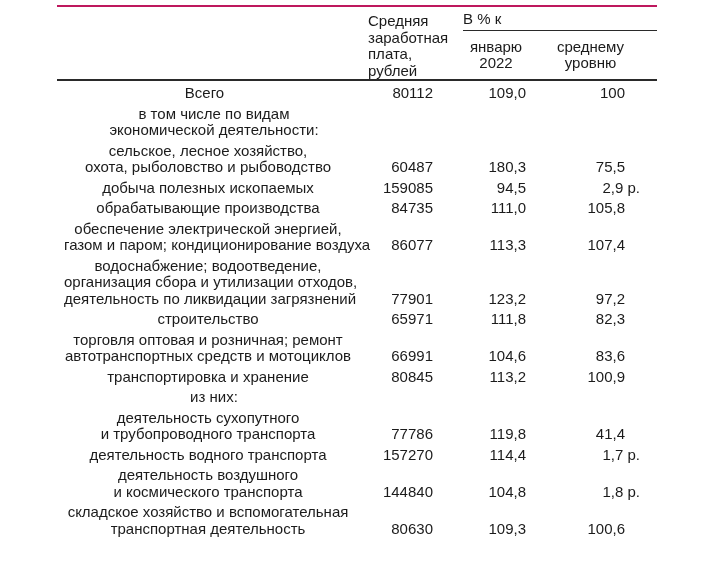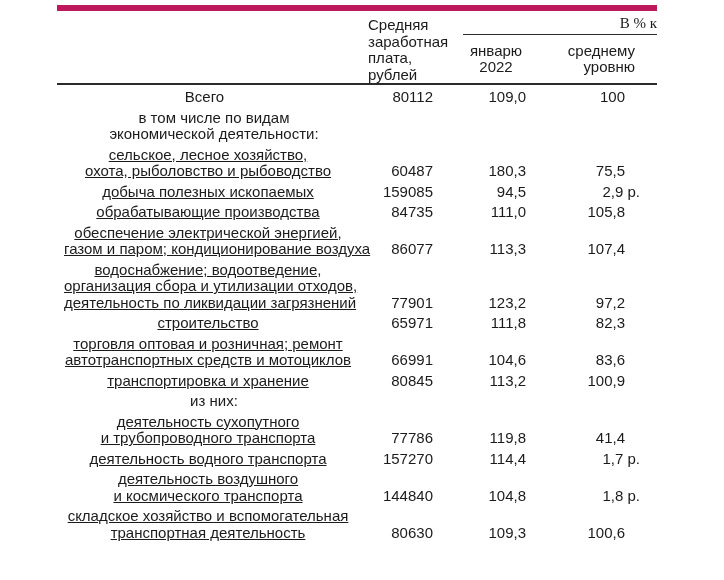--- a/index.html
+++ b/index.html
@@ -16,21 +16,21 @@
     font-family: "Liberation Sans", "DejaVu Sans", sans-serif;
     color: #1b1b1b;
   }
   table.wage-table {
     position: absolute;
     left: 57px;
     top: 5px;
     width: 600px;
     border-collapse: collapse;
     table-layout: fixed;
-    border-top: 6px solid #be185d;
+    border-top: 2px solid #be185d;
     font-size: 15px;
     line-height: 16.5px;
   }
   col.c-label  { width: 295px; }
   col.c-salary { width: 108px; }
   col.c-jan    { width: 86px;  }
   col.c-avg    { width: 111px; }
 
   thead th {
     font-weight: normal;
@@ -41,51 +41,50 @@
     border-bottom: 2px solid #2a2a2a;
   }
   th.h-salary {
     text-align: left;
     vertical-align: top;
     padding: 6px 0 0 16px;
     white-space: nowrap;
     border-bottom: 2px solid #2a2a2a;
   }
   th.h-group {
-    text-align: right;
+    text-align: left;
     vertical-align: bottom;
     height: 23px;
-    font-family: Liberation Serif, serif;
   }
   th.h-group .group-inner {
     border-bottom: 1px solid #2a2a2a;
     padding-bottom: 3px;
     margin-left: 3px;
   }
   th.h-sub {
     text-align: center;
     vertical-align: middle;
     height: 46px;
     white-space: nowrap;
     border-bottom: 2px solid #2a2a2a;
   }
   th.h-sub.h-jan { padding-right: 14px; }
-  th.h-sub.h-avg { padding-right: 22px; text-align: right; }
+  th.h-sub.h-avg { padding-right: 22px; }
 
   tbody td {
     padding: 4px 0 0 0;
     vertical-align: bottom;
   }
   td.label {
     white-space: nowrap;
     overflow: visible;
     text-align: center;
   }
   tr.r-total    td.label { padding-left: 0; }
-  tr.r-category td.label { padding-left: 7px; text-decoration: underline; }
+  tr.r-category td.label { padding-left: 7px; }
   tr.r-note     td.label { padding-left: 19px; }
   td.num {
     text-align: right;
     white-space: nowrap;
   }
   td.num-salary { padding-right: 27px; }
   td.num-jan    { padding-right: 20px; }
   td.num-avg    { padding-right: 32px; }
   td.num-avg span.times { margin-right: -15px; }
 </style>

